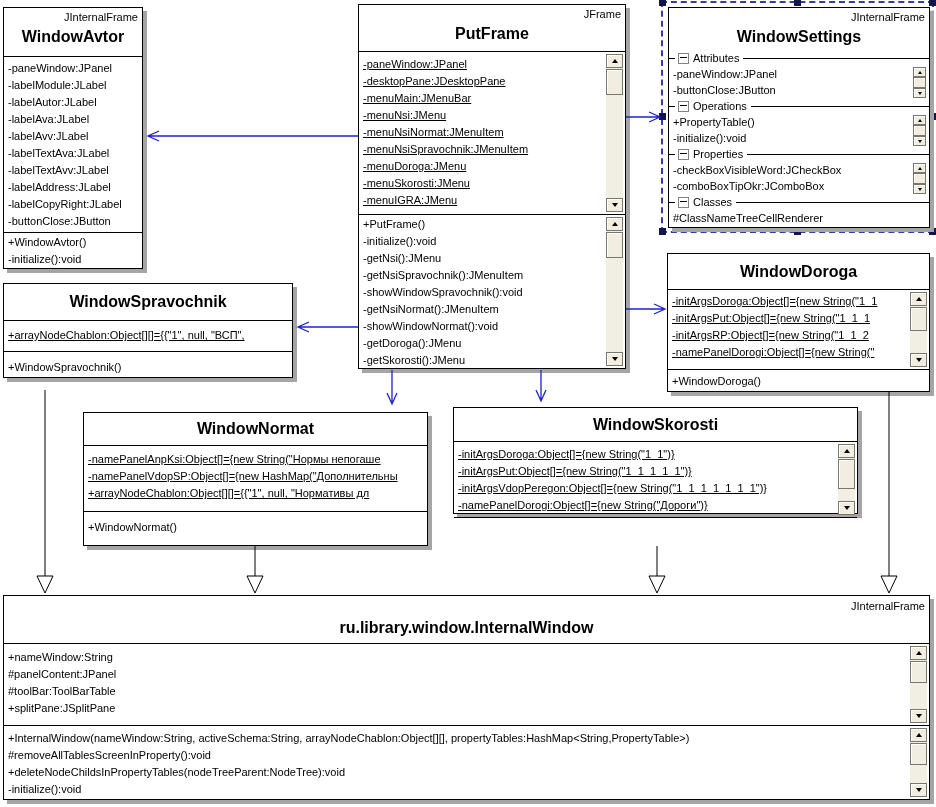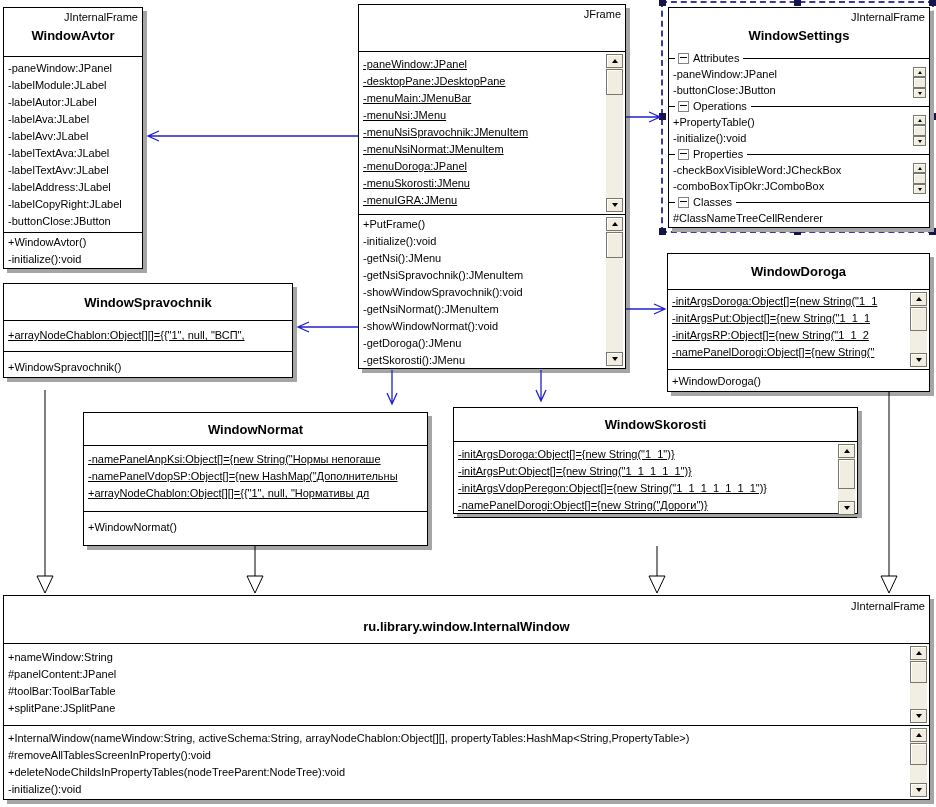--- a/index.html
+++ b/index.html
@@ -11,21 +11,21 @@
 
   
   .uml-box {
     position:absolute; background:#fff; border:1px solid #000;
     box-shadow:4px 4px 0 var(--box-shadow,#a5a5a5);
     box-sizing:border-box; display:flex; flex-direction:column;
     font-size:11px; color:#000; z-index:10;
   }
   .box-title { flex:none; position:relative; }
   .stereo { text-align:right; padding:3px 4px 0 0; height:15px; font-size:11px; }
-  .cls-name { text-align:center; font-weight:bold; font-size:13px; margin-top:2px; white-space:nowrap; }
+  .cls-name { text-align:center; font-weight:bold; font-size:16px; margin-top:2px; white-space:nowrap; }
   .box-title.center-only { display:flex; align-items:center; justify-content:center; }
   .box-title.center-only .cls-name { margin-top:0; }
   .compartment { flex:none; border-top:1px solid #000; position:relative; overflow:hidden; box-sizing:border-box; }
   .compartment.grow { flex:1; }
   .rows { padding-left:4px; }
   .row { height:17px; line-height:17px; white-space:nowrap; }
   .static-rows .row { text-decoration:underline; }
 
   
   .vscroll {
@@ -170,30 +170,31 @@
       <div class="rows">
           <div class="row">+WindowAvtor()</div>
           <div class="row">-initialize():void</div>
         </div>
     </div>
   </div>
 
   <div class="uml-box" id="putframe">
     <div class="box-title">
       <div class="stereo">JFrame</div>
+      <div class="cls-name">PutFrame</div>
     </div>
     <div class="compartment attrs static-rows">
       <div class="rows">
           <div class="row">-paneWindow:JPanel</div>
           <div class="row">-desktopPane:JDesktopPane</div>
           <div class="row">-menuMain:JMenuBar</div>
           <div class="row">-menuNsi:JMenu</div>
+          <div class="row">-menuNsiNormat:JMenuItem</div>
           <div class="row">-menuNsiSpravochnik:JMenuItem</div>
-          <div class="row">-menuNsiNormat:JMenuItem</div>
-          <div class="row">-menuDoroga:JPanel</div>
+          <div class="row">-menuDoroga:JMenu</div>
           <div class="row">-menuSkorosti:JMenu</div>
           <div class="row">-menuIGRA:JMenu</div>
         </div>
       <div class="vscroll">
         <div class="sb-btn">
             <span class="tri up"></span>
           </div>
         <div class="sb-thumb"></div>
         <div class="sb-spacer"></div>
         <div class="sb-btn">

